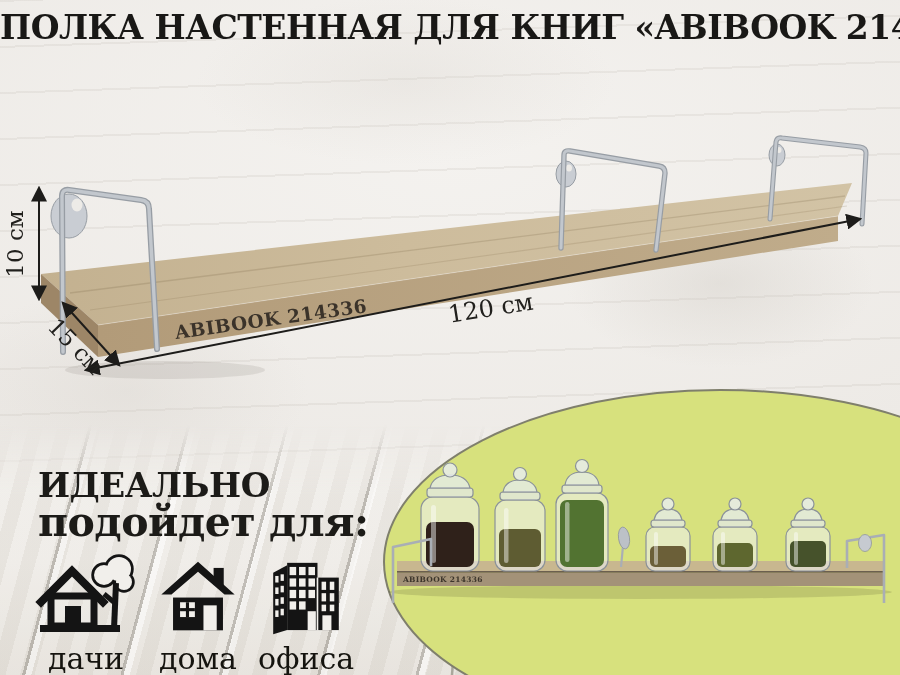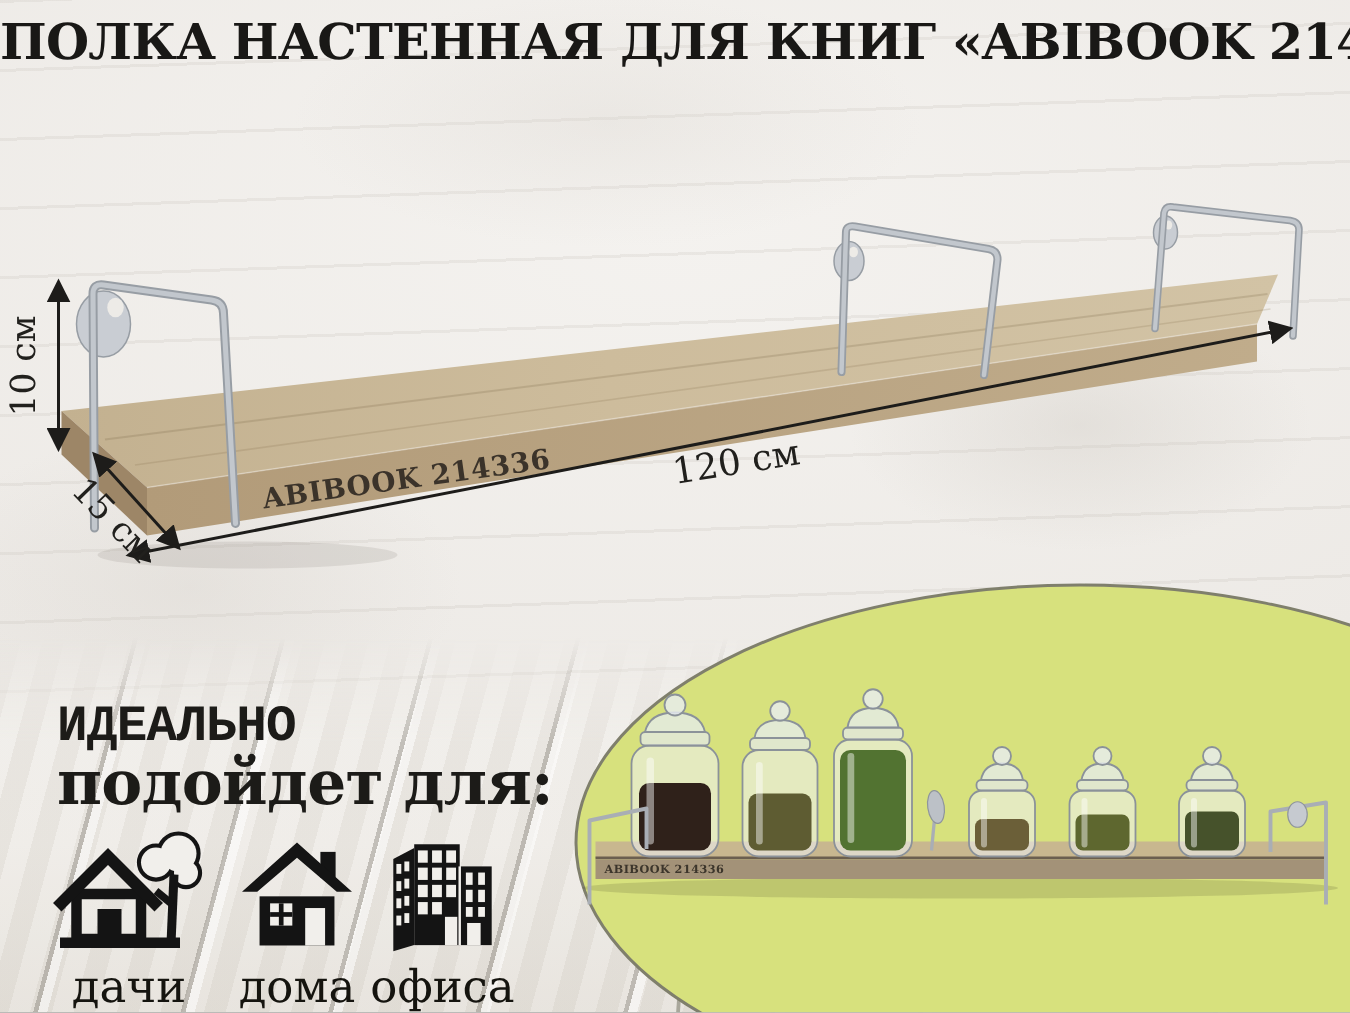--- a/index.html
+++ b/index.html
@@ -31,27 +31,27 @@
     mask-image:linear-gradient(180deg, rgba(0,0,0,0) 0, #000 70px);
     -webkit-mask-image:linear-gradient(180deg, rgba(0,0,0,0) 0, #000 70px);
   }
   .title{
     position:absolute;left:0;top:8px;width:900px;margin:0;z-index:3;
     text-align:center;font-weight:bold;font-size:33px;letter-spacing:-.5px;
     color:#191816;white-space:nowrap;
   }
   .figure{position:absolute;inset:0;z-index:2;}
   .ideal{position:absolute;left:38px;top:466px;z-index:3;color:#1c1b18;}
-  .ideal h2{margin:0;font-size:34px;line-height:38px;font-weight:bold;letter-spacing:-.5px;font-family:Liberation Mono, monospace;}
+  .ideal h2{margin:0;font-size:34px;line-height:38px;font-weight:bold;letter-spacing:-.5px;}
   .ideal h3{margin:0;font-size:41px;line-height:36px;font-weight:bold;letter-spacing:-.5px;}
   .use{position:absolute;z-index:3;display:flex;flex-direction:column;align-items:center;}
   .use .label{font-weight:normal;font-size:30px;color:#15140f;margin-top:6px;text-align:center;}
   .use-dacha{left:26px;top:549px;width:120px;}
   .use-doma{left:148px;top:557px;width:100px;}
-  .use-ofisa{left:241px;top:553px;width:108px;}
+  .use-ofisa{left:252px;top:553px;width:108px;}
   .icon{display:block;}
   text{font-family:"DejaVu Serif", serif;}
 </style>
 </head>
 <body>
 
 <div class="page">
 
   <div class="bg-wall"></div>
   <div class="bg-table"></div>

